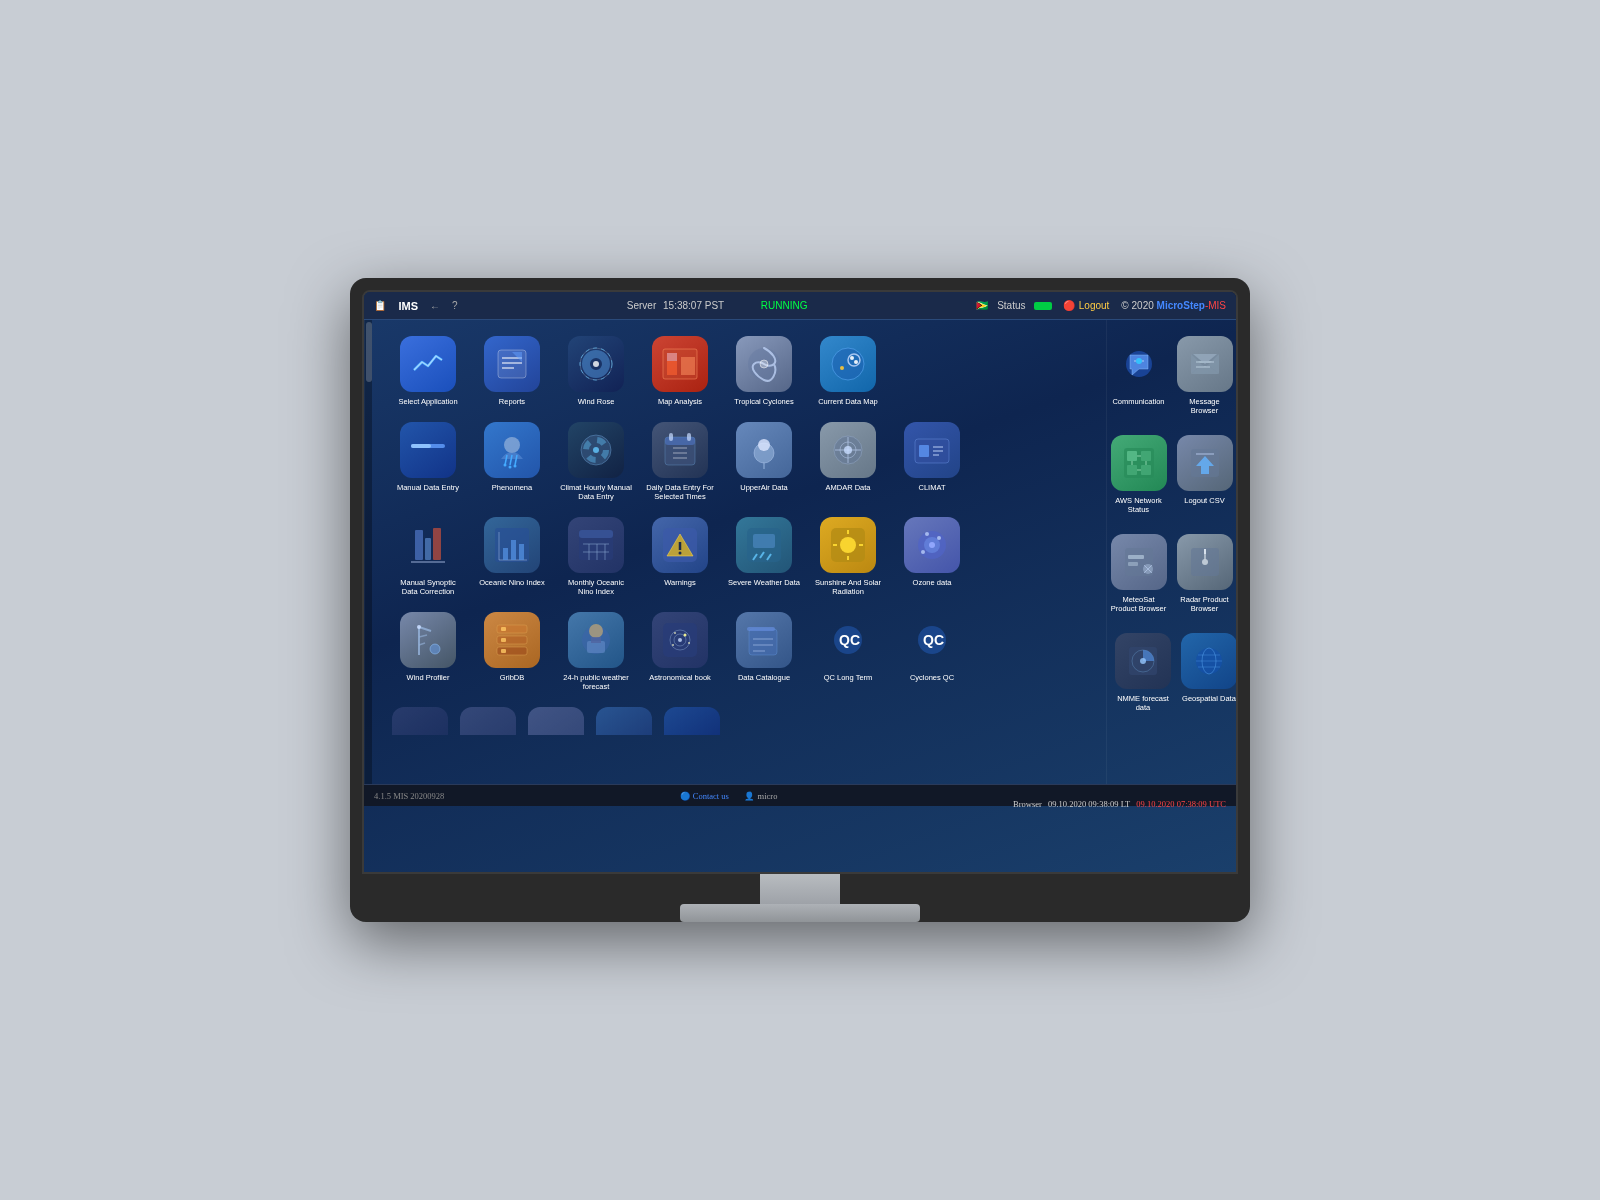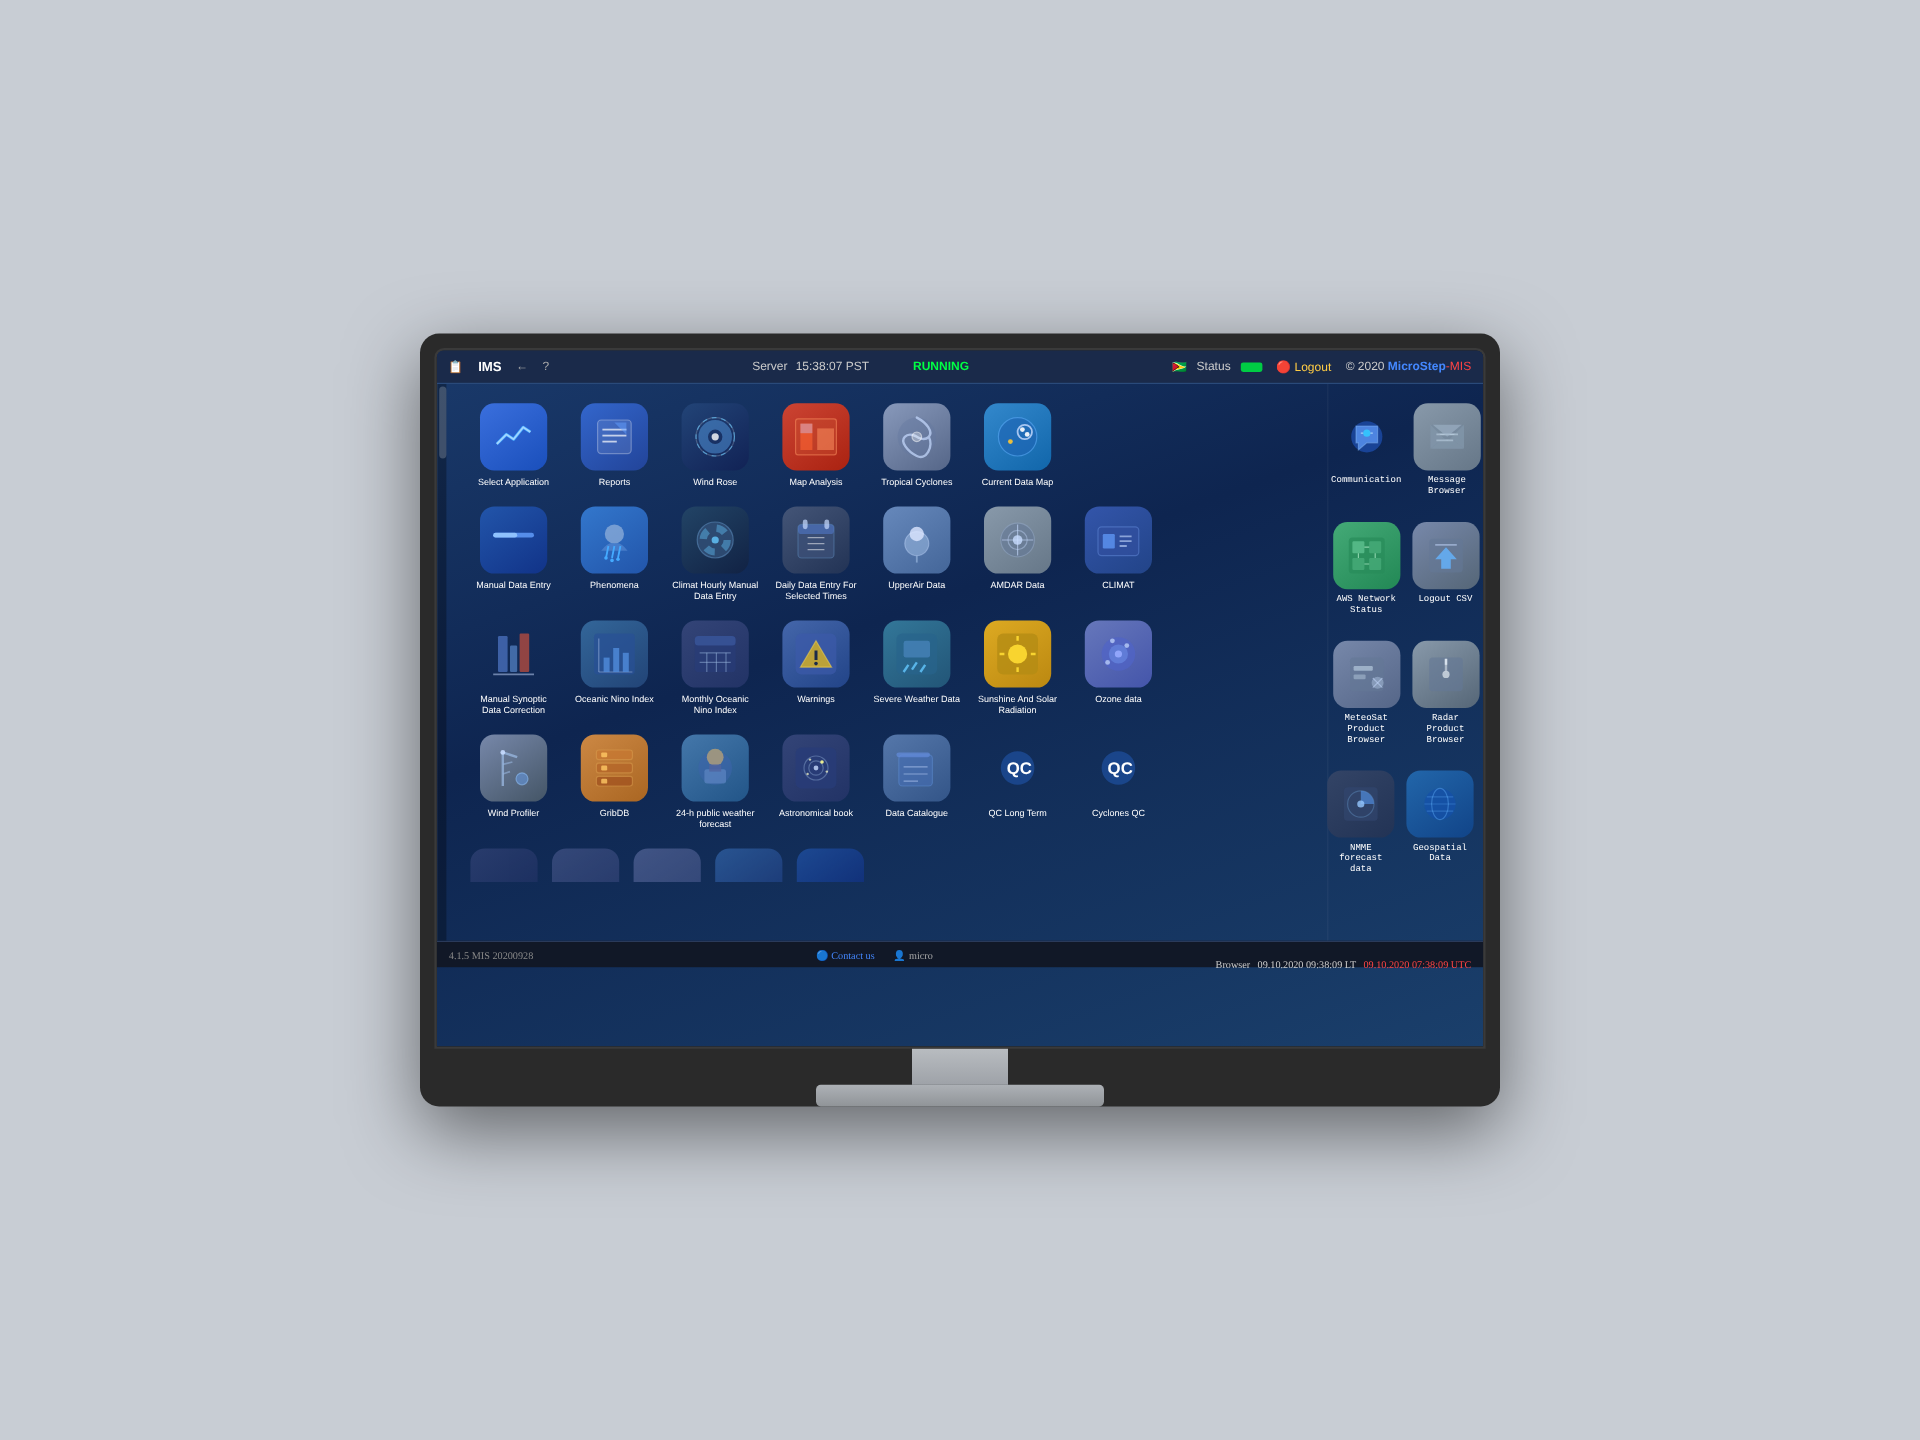--- a/index.html
+++ b/index.html
@@ -48,21 +48,21 @@
       color: #ccc;
       gap: 12px;
     }
     .top-bar .logo {
       color: white;
       font-weight: bold;
       font-size: 11px;
     }
     .top-bar .server-info { flex: 1; text-align: center; }
     .top-bar .server-time { color: #ccc; }
-    .top-bar .running { color: #00ff44; font-weight: bold; padding-left: 30px; }
+    .top-bar .running { color: #00ff44; font-weight: normal; padding-left: 30px; }
     .top-bar .status-section { display: flex; align-items: center; gap: 4px; }
     .top-bar .status-indicator { width: 18px; height: 8px; background: #00cc44; border-radius: 2px; }
     .top-bar .microstep { color: #4488ff; font-weight: bold; }
 
     
     .content-area {
       display: flex;
       height: 464px;
       overflow: hidden;
     }
@@ -225,21 +225,20 @@
       display: flex;
       align-items: center;
       justify-content: center;
       font-size: 18px;
     }
     .right-app-label {
       color: white;
       font-size: 7.5px;
       text-align: center;
       line-height: 1.2;
-      font-family: Liberation Mono, monospace;
     }
 
     
     .partial-row {
       display: flex;
       gap: 12px;
       margin-bottom: 8px;
       align-items: flex-start;
       opacity: 0.7;
     }
@@ -701,21 +700,21 @@
                   <rect x="3" y="3" width="28" height="28" rx="3" fill="rgba(100,120,150,0.6)"></rect>
                   <circle cx="17" cy="17" r="3" fill="rgba(200,210,220,0.9)"></circle>
                   <rect x="16" y="4" width="2" height="11" fill="rgba(200,210,220,0.7)"></rect>
                   <rect x="16" y="4" width="2" height="5" fill="rgba(220,230,240,0.9)"></rect>
                 </svg>
               </div>
               <div class="right-app-label">Radar Product Browser</div>
             </div>
           </div>
 
-          <div style="display:flex; gap:10px; justify-content:flex-end;">
+          <div style="display:flex; gap:10px; justify-content:space-between;">
             <div class="right-app-item">
               <div class="right-app-icon icon-nmme">
                 <svg width="34" height="34" viewBox="0 0 34 34">
                   <rect x="3" y="3" width="28" height="28" rx="3" fill="rgba(50,70,110,0.7)"></rect>
                   <circle cx="17" cy="17" r="11" fill="none" stroke="rgba(100,150,200,0.4)" stroke-width="1"></circle>
                   <path d="M17,17 L17,6 A11,11 0 0,1 28,17 Z" fill="rgba(80,140,220,0.7)"></path>
                   <circle cx="17" cy="17" r="3" fill="rgba(150,200,255,0.8)"></circle>
                 </svg>
               </div>
               <div class="right-app-label">NMME forecast data</div>

